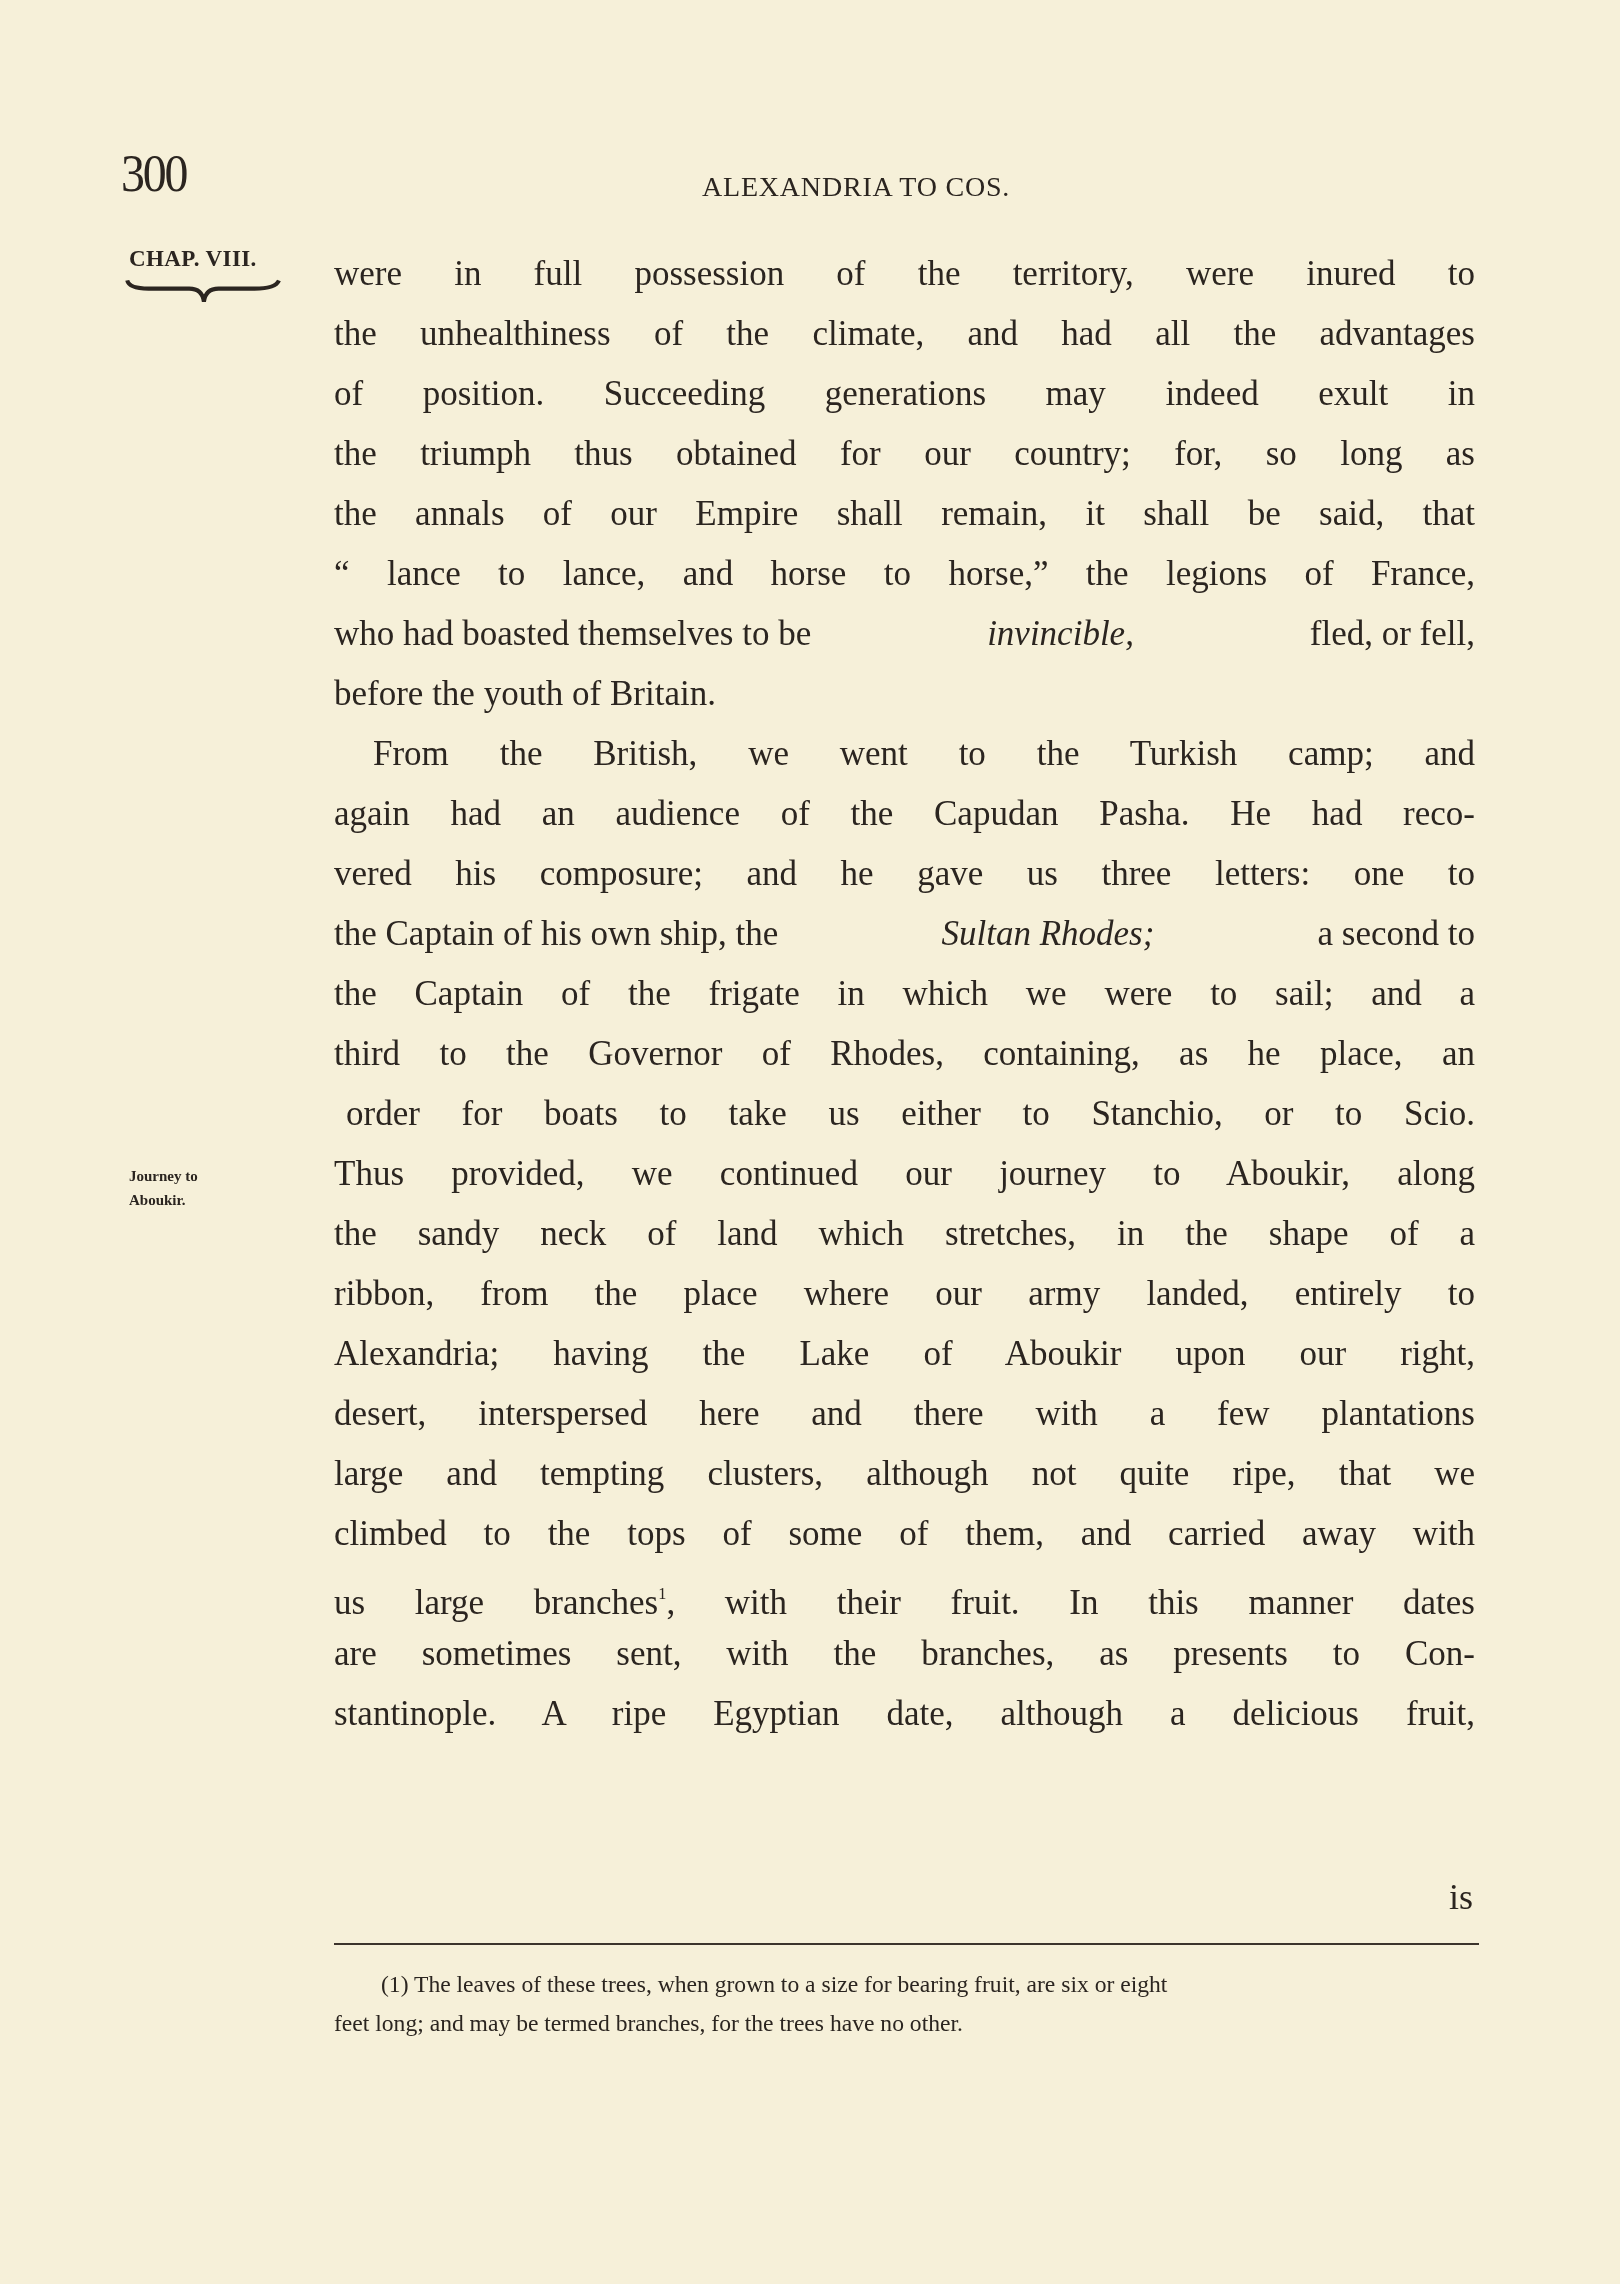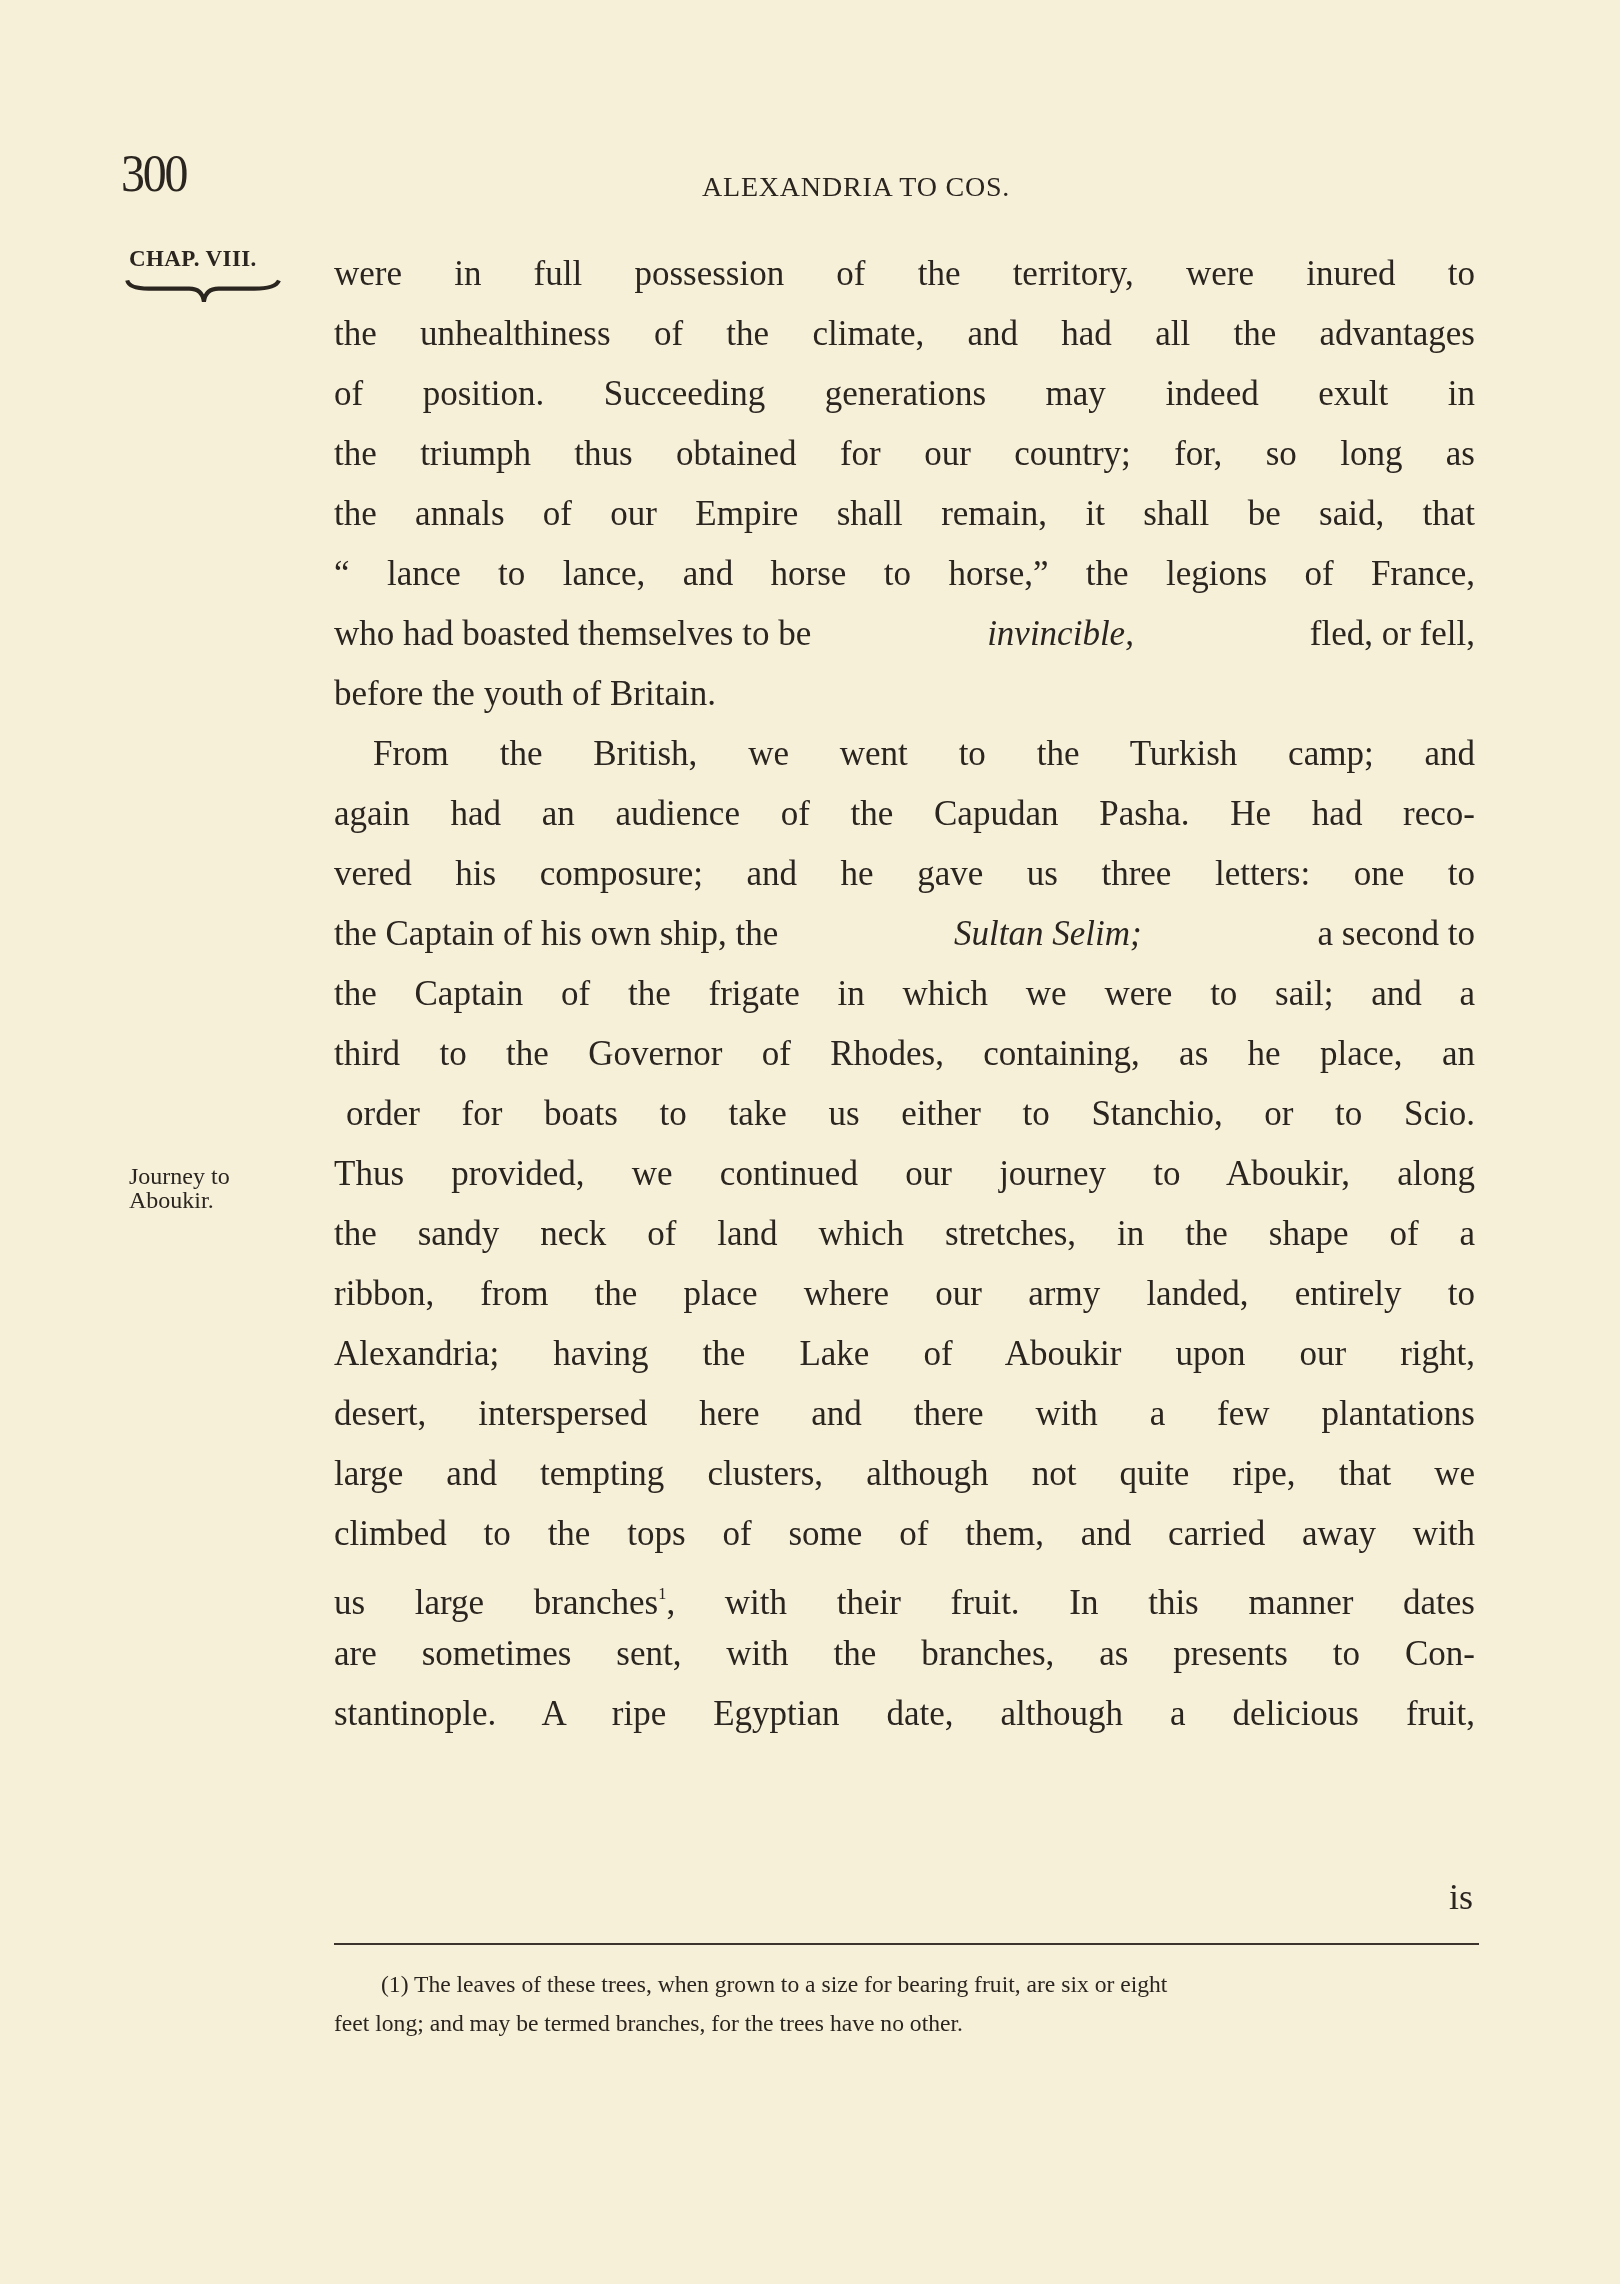--- a/index.html
+++ b/index.html
@@ -22,21 +22,21 @@
   }
   .chap {
     position: absolute; left: 129px; top: 246px;
     font-size: 23px; font-weight: bold; letter-spacing: 0.4px;
   }
   .brace {
     position: absolute; left: 124px; top: 277px; width: 159px; height: 33px;
   }
   .sidenote {
     position: absolute; left: 129px; top: 1164px;
-    font-size: 24px; font-weight: normal; line-height: 24.4px;
+    font-size: 15px; font-weight: bold; line-height: 24.4px;
   }
   .body-text {
     position: absolute; left: 334px; top: 244px; width: 1141px;
   }
   .line {
     font-size: 35px; line-height: 60px; height: 60px;
     text-align: justify; text-align-last: justify;
     white-space: nowrap; display: flex; justify-content: space-between;
   }
   .line.last { justify-content: flex-start; }
@@ -86,21 +86,21 @@
     <span>fled, or fell,</span>
   </div>
   <div class="line last">
       <span>before the youth of Britain.</span>
     </div>
   <div class="line indent" style="display: block; text-align: justify; text-align-last: justify; white-space: normal;"><span>From the British, we went to the Turkish camp; and</span></div>
   <div class="line" style="display: block; text-align: justify; text-align-last: justify; white-space: normal;"><span>again had an audience of the Capudan Pasha. He had reco-</span></div>
   <div class="line" style="display: block; text-align: justify; text-align-last: justify; white-space: normal;"><span>vered his composure; and he gave us three letters: one to</span></div>
   <div class="line">
     <span>the Captain of his own ship, the</span>
-    <i>Sultan Selim;</i>
+    <i>Sultan Rhodes;</i>
     <span>a second to</span>
   </div>
   <div class="line" style="display: block; text-align: justify; text-align-last: justify; white-space: normal;"><span>the Captain of the frigate in which we were to sail; and a</span></div>
   <div class="line" style="display: block; text-align: justify; text-align-last: justify; white-space: normal;"><span>third to the Governor of Rhodes, containing, as he place, an</span></div>
   <div class="line" style="display: block; text-align: justify; text-align-last: justify; white-space: normal; margin-left: 12px;"><span>order for boats to take us either to Stanchio, or to Scio.</span></div>
   <div class="line" style="display: block; text-align: justify; text-align-last: justify; white-space: normal;"><span>Thus provided, we continued our journey to Aboukir, along</span></div>
   <div class="line" style="display: block; text-align: justify; text-align-last: justify; white-space: normal;"><span>the sandy neck of land which stretches, in the shape of a</span></div>
   <div class="line" style="display: block; text-align: justify; text-align-last: justify; white-space: normal;"><span>ribbon, from the place where our army landed, entirely to</span></div>
   <div class="line" style="display: block; text-align: justify; text-align-last: justify; white-space: normal;"><span>Alexandria; having the Lake of Aboukir upon our right,</span></div>
   <div class="line" style="display: block; text-align: justify; text-align-last: justify; white-space: normal;"><span>desert, interspersed here and there with a few plantations</span></div>

